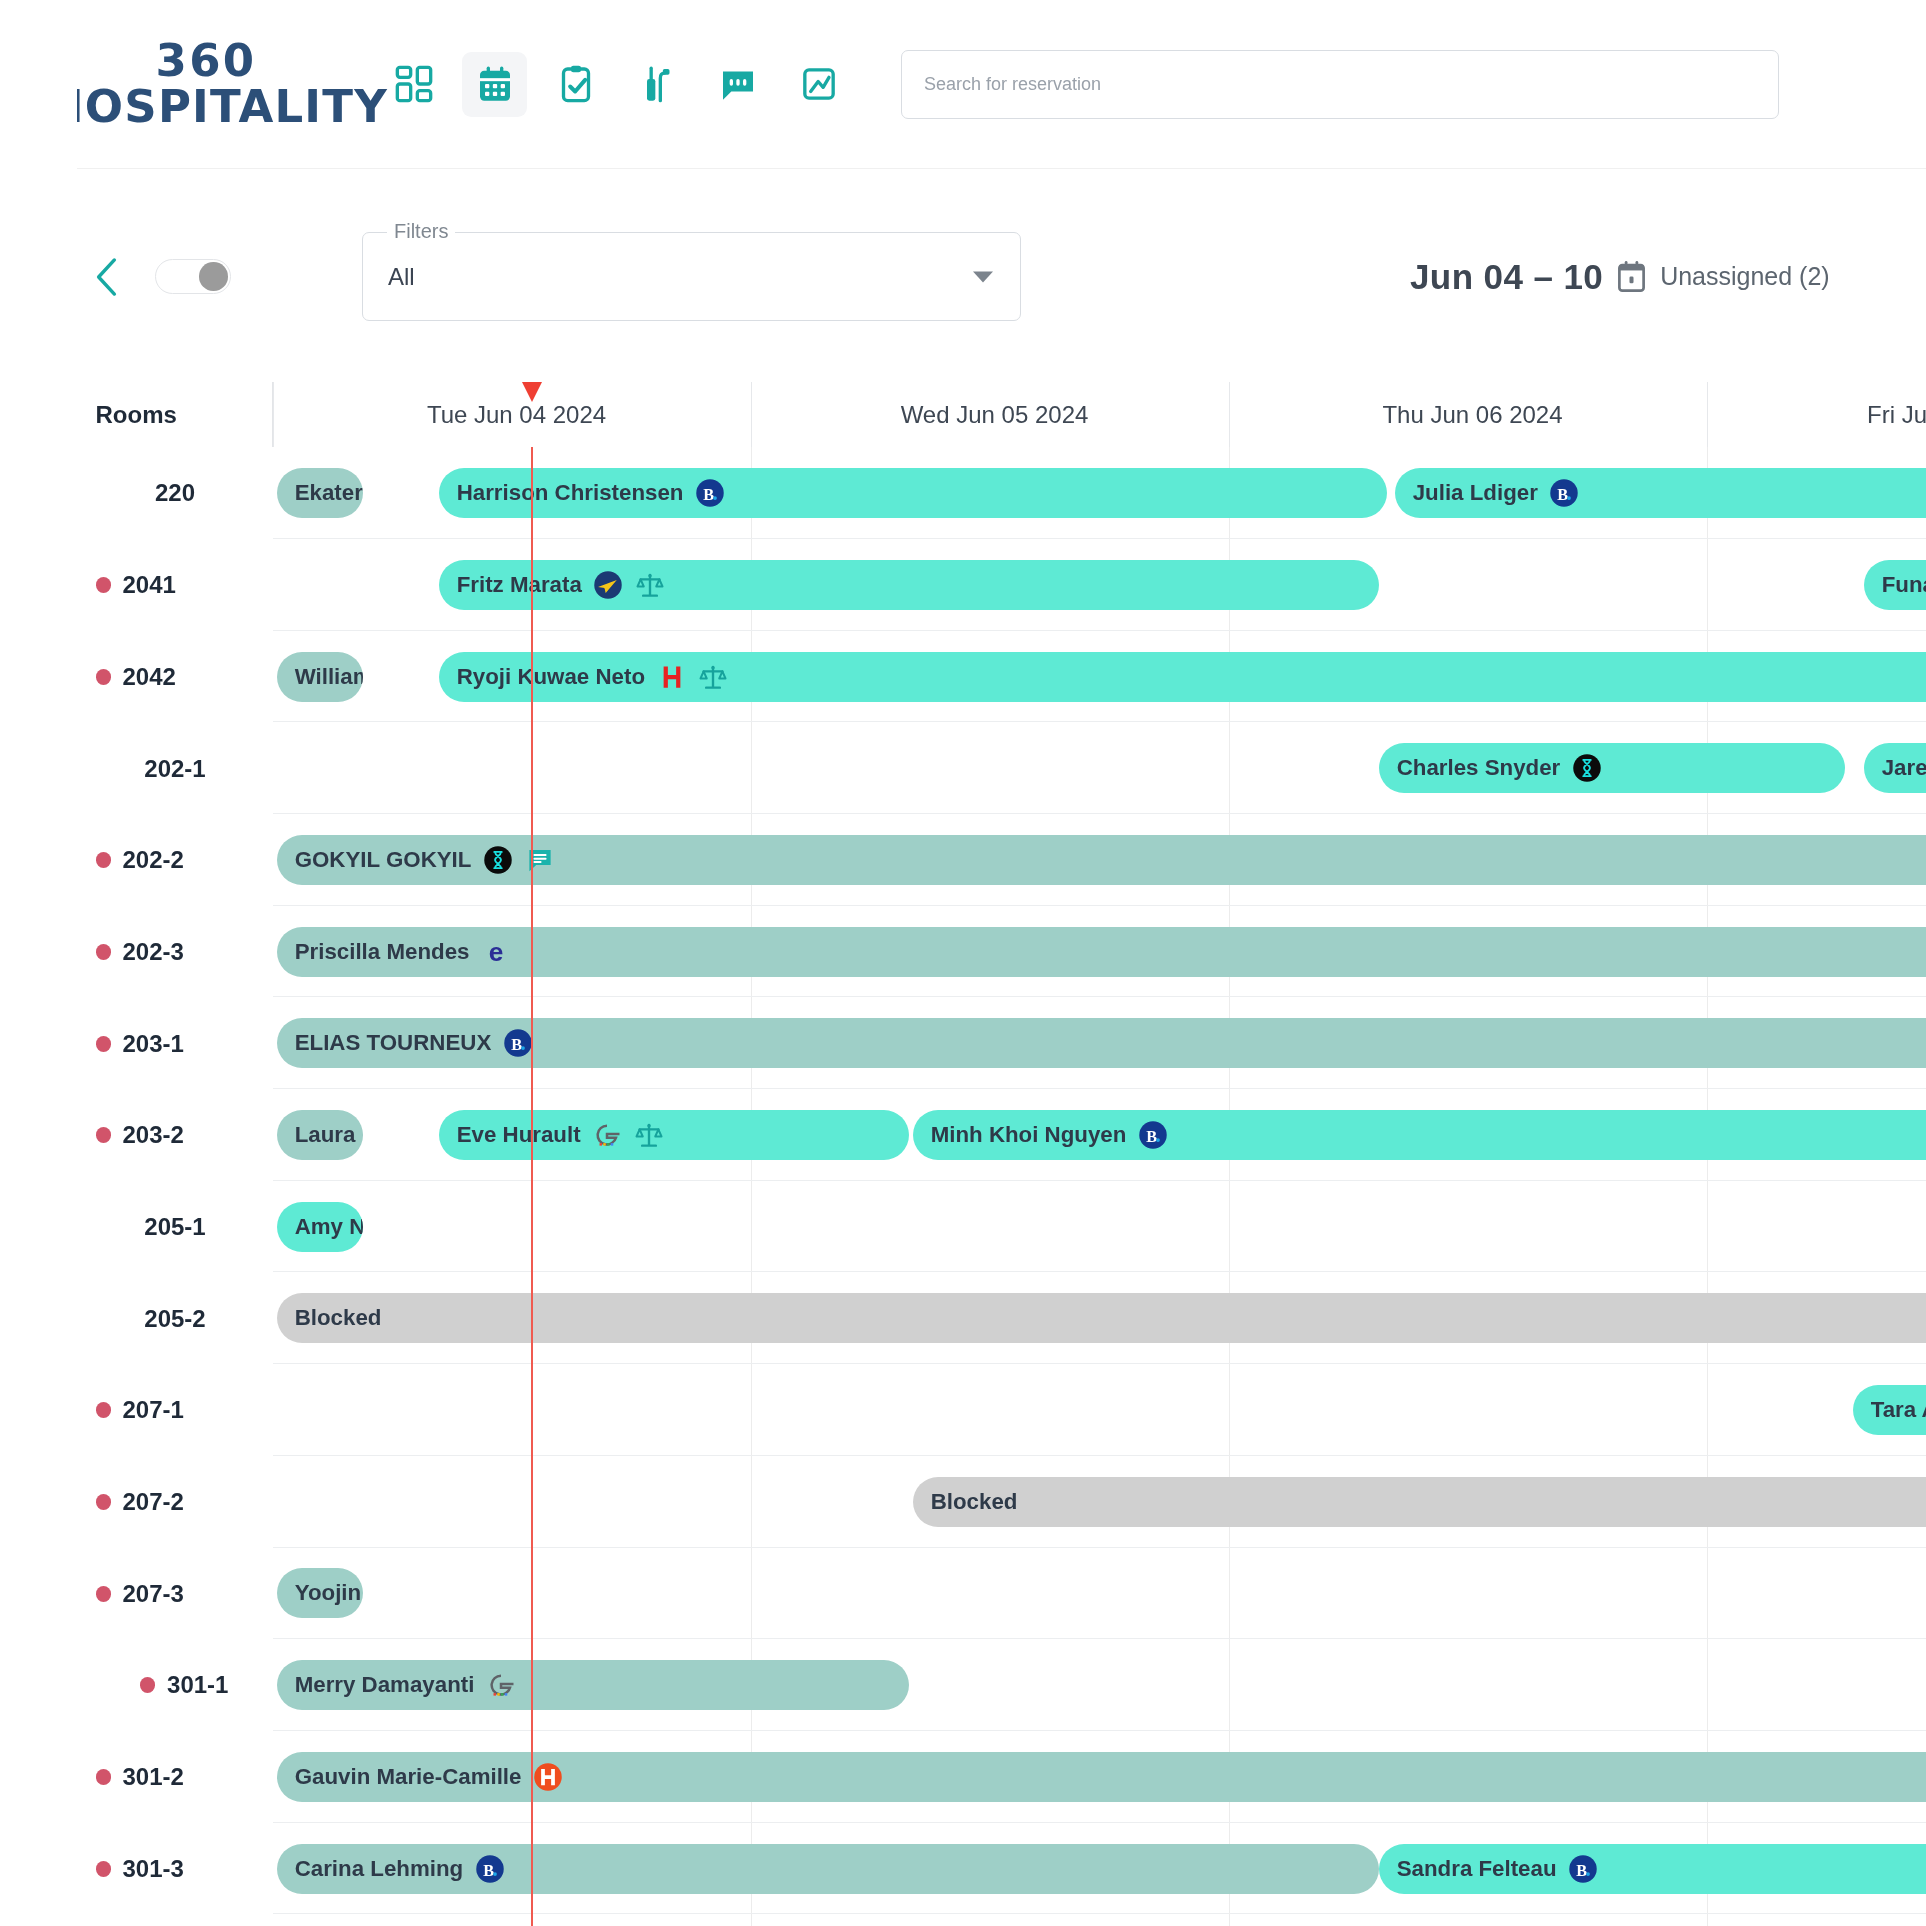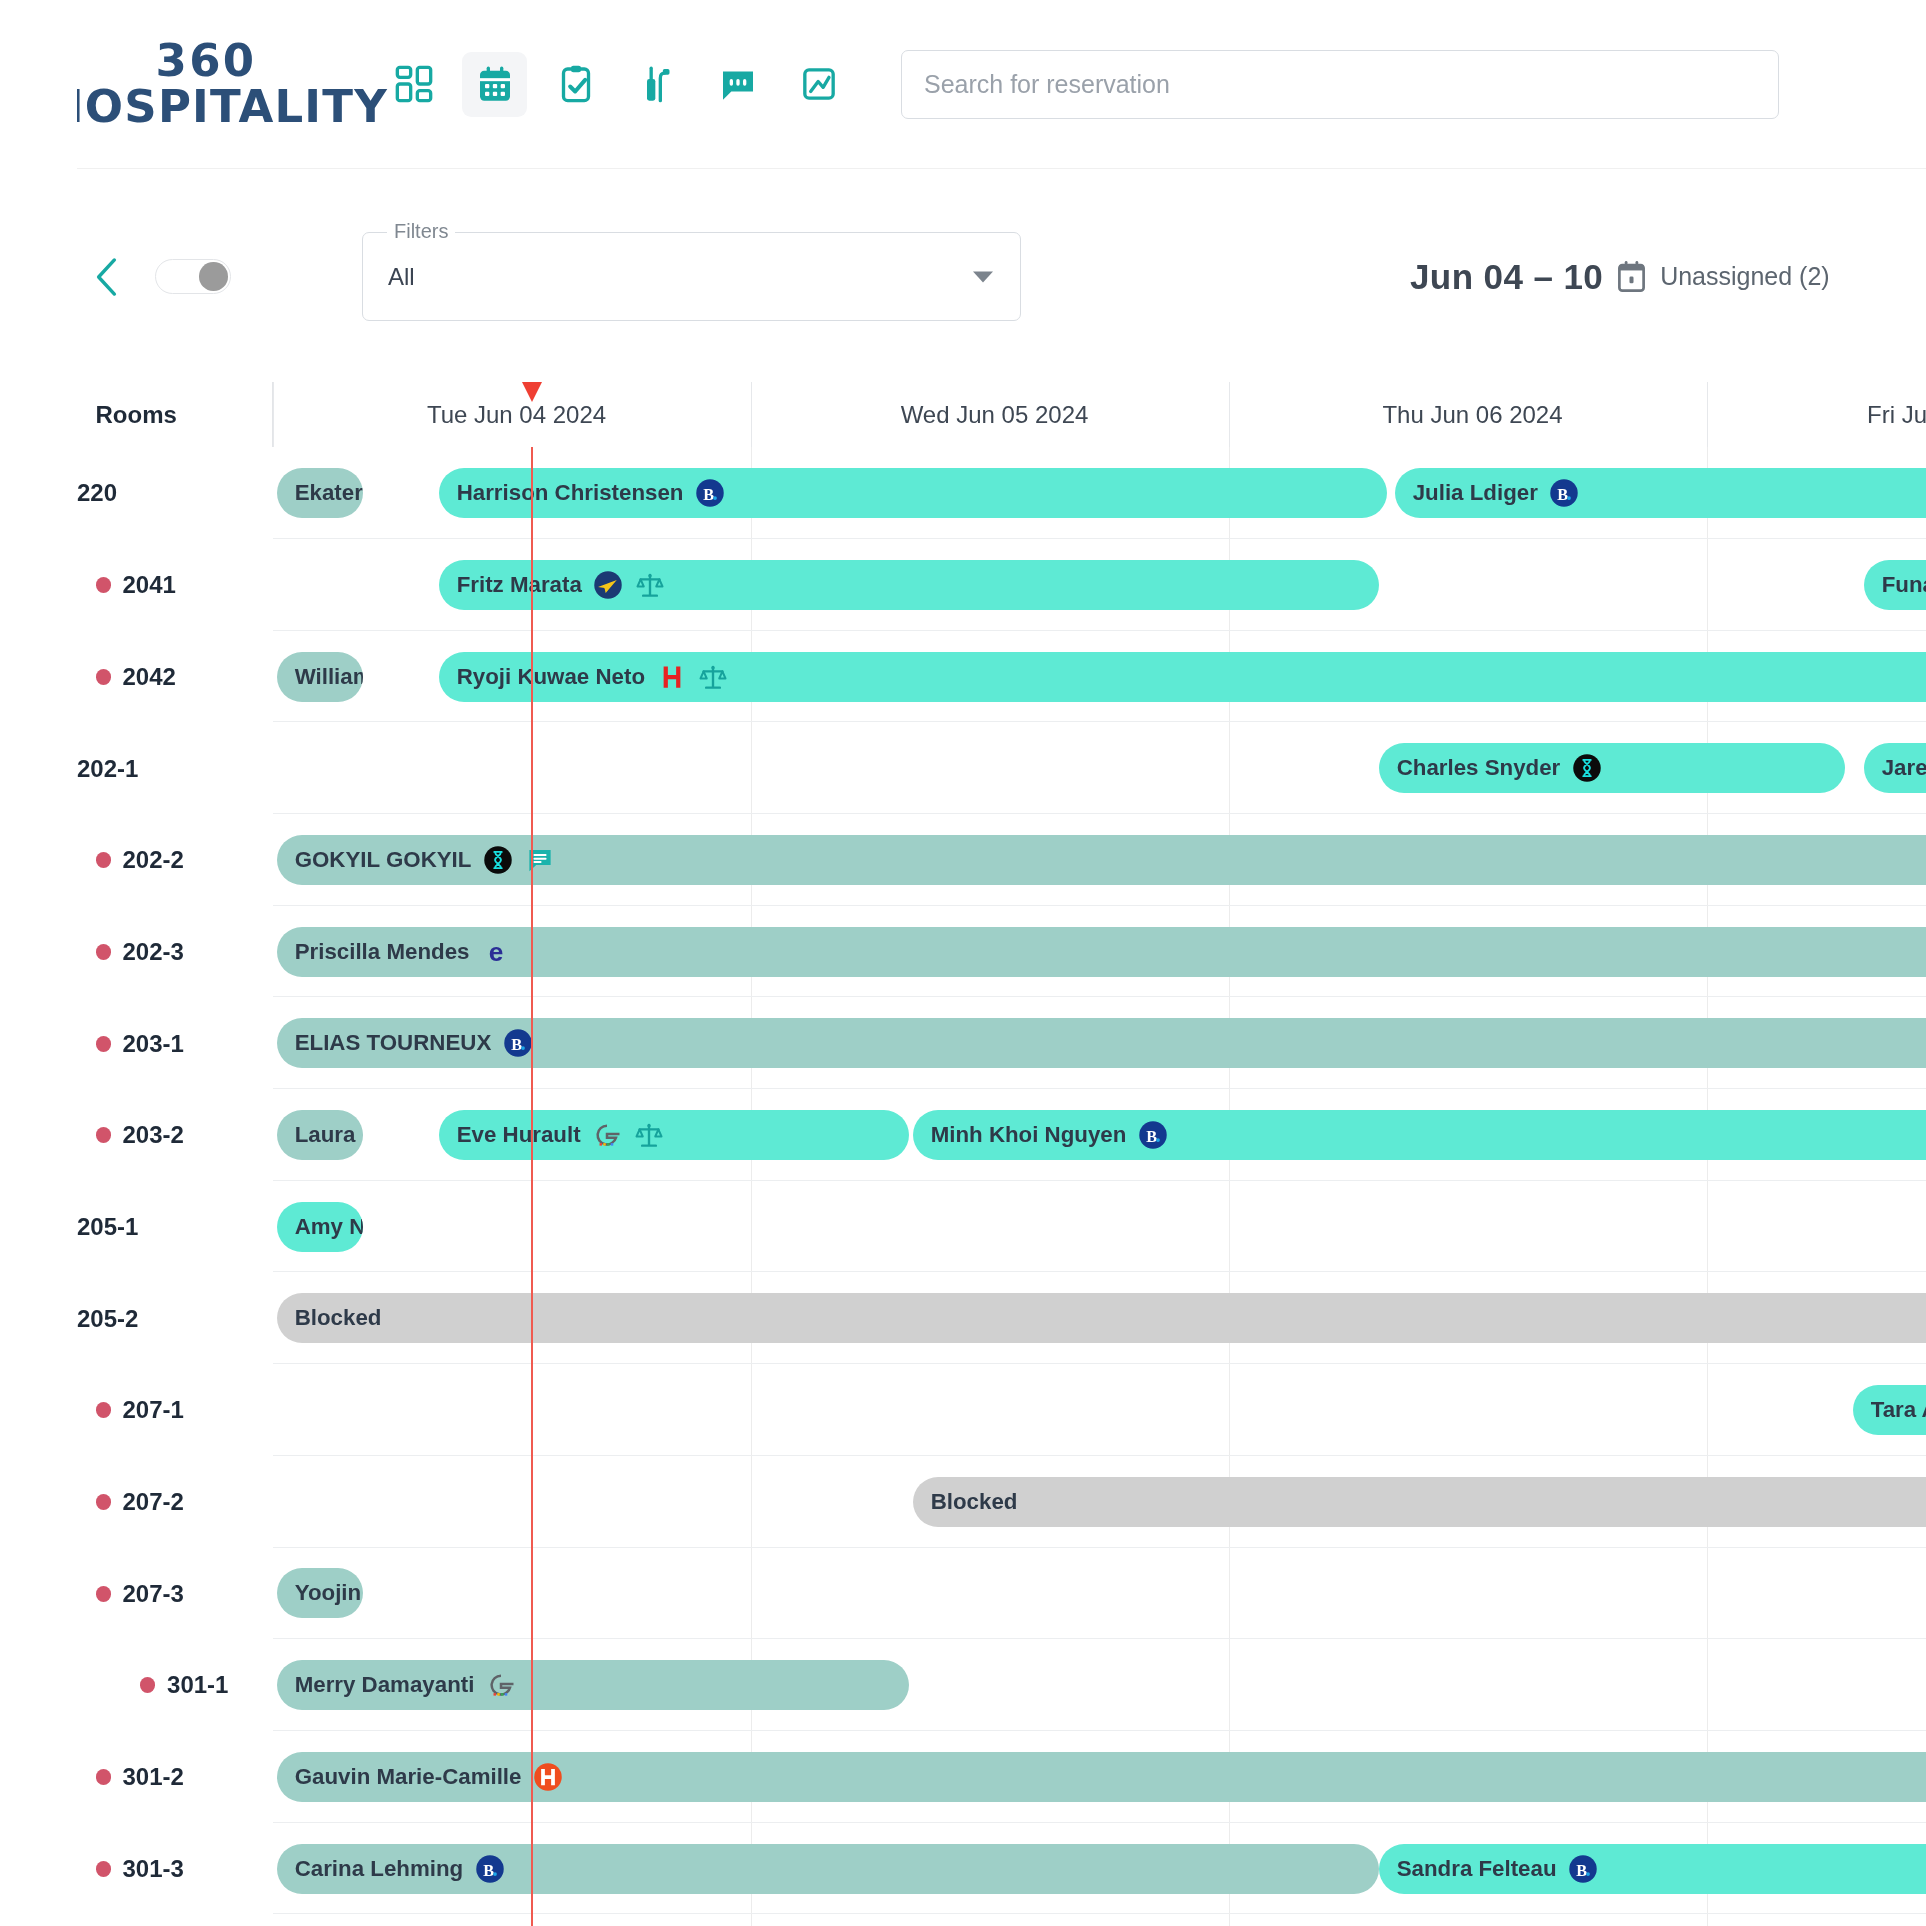--- a/index.html
+++ b/index.html
@@ -32,21 +32,21 @@
     display:flex; align-items:center; justify-content:center;
     cursor:pointer; background:transparent;
   }
   .navbtn.active{ background:#f4f5f7; }
   .navbtn svg{ width:40px; height:40px; }
   .searchwrap{ margin-left:50px; }
   .searchbox{
     width:878px; height:69px; border:1.2px solid #d9dde2; border-radius:7px;
     background:#fff; display:flex; align-items:center; padding:0 21.6px;
   }
-  .searchbox span{ font-size:25px; color:#9aa1aa; }
+  .searchbox span{ font-size:18px; color:#9aa1aa; }
 
   
   .filterbar{
     position:absolute; left:0; top:171px; width:2943px; height:211px;
     background:#ffffff; display:flex; align-items:center;
   }
   .backchev{ margin-left:89px; width:35px; height:42px; cursor:pointer; }
   .toggle{
     margin-left:31px; width:76px; height:35px; border-radius:17.7px;
     background:#ffffff; border:1.5px solid #e3e5e8; position:relative; cursor:pointer;
@@ -93,21 +93,21 @@
     align-items:center; justify-content:center;
     font-size:24px; color:#3e4753; border-left:1.2px solid #e6e8eb; background:#fff;padding-left:8px;
   }
   .rowline{ position:absolute; left:77px; width:2866px; height:1.2px; background:#eceef0; }
   .collineV{ position:absolute; top:65px; width:1.2px; background:#ececec; }
   .roomcell{
     position:absolute; left:77px; width:196px;
     display:flex; align-items:center; padding-left:18.5px; gap:11.6px;
     font-size:24px; font-weight:700; color:#1f2a38; background:#fff;
   }
-  .roomcell.center{ justify-content:flex-start; padding-left:0; }
+  .roomcell.center{ justify-content:center; padding-left:0; }
   .dot{ width:15.4px; height:15.4px; border-radius:50%; background:#d1546a; flex:0 0 auto; }
   .resv{
     position:absolute; height:50px; border-radius:25.4px;
     display:flex; align-items:center; padding:0 17.7px; gap:11.6px;
     font-size:22.3px; font-weight:600; color:#2e3a49; white-space:nowrap;
     overflow:hidden; cursor:pointer;
   }
   .resv.teal{ background:#9ecfc7; }
   .resv.amber{ background:#5eead4; }
   .resv.grey{ background:#d0d0d0; }

